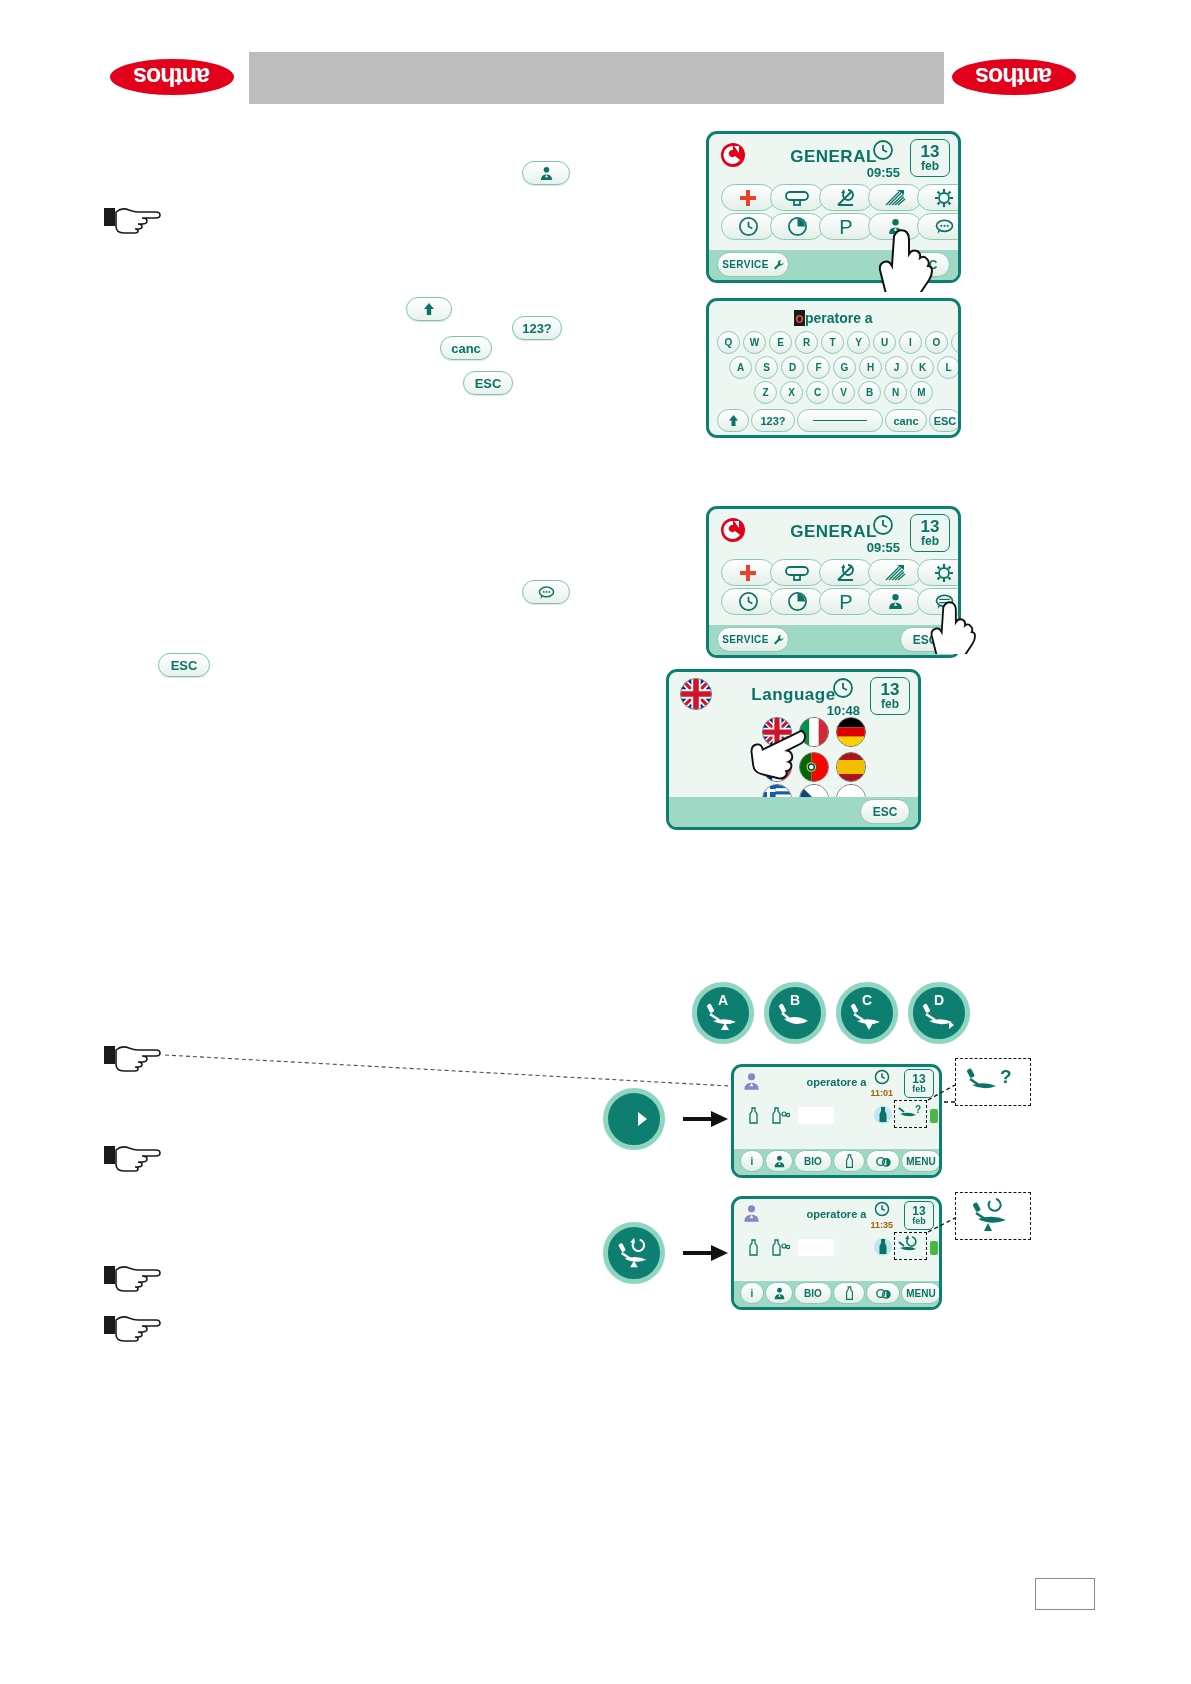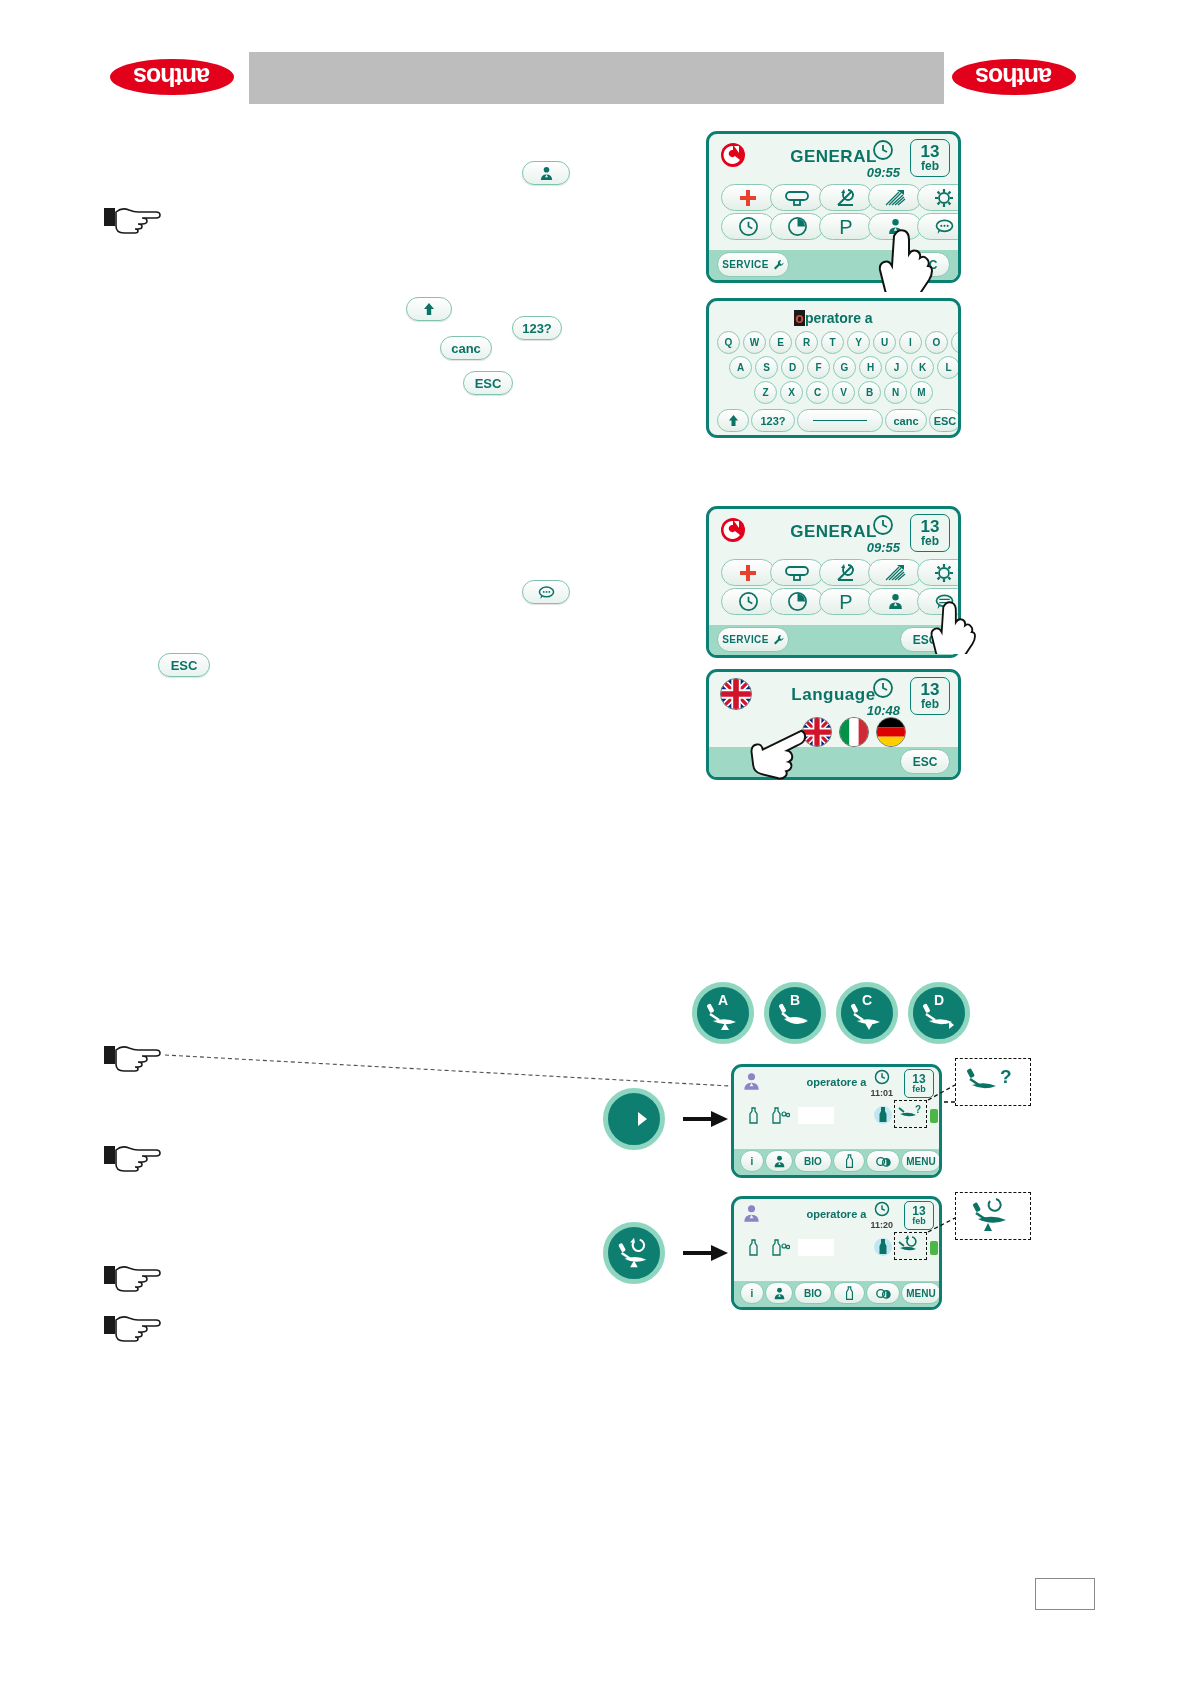--- a/index.html
+++ b/index.html
@@ -52,21 +52,21 @@
     position:relative;height:46px;
     display:flex;align-items:center;
   }
   .scr-title{
     position:absolute;left:0;right:0;text-align:center;
     color:#0b7365;font-weight:bold;font-size:17px;letter-spacing:.5px;
   }
   .clock-wrap{
     position:absolute;right:58px;top:5px;text-align:center;color:#0b7365;
   }
-  .clock-wrap .t{font-size:13px;font-weight:bold;line-height:13px;margin-top:1px;font-style:italic;}
+  .clock-wrap .t{font-size:13px;font-weight:bold;line-height:13px;margin-top:1px;}
   .datebox{
     position:absolute;right:8px;top:5px;
     width:38px;height:36px;border:1.6px solid #0b7f72;border-radius:7px;
     background:#eef6f1;color:#0b7365;text-align:center;
     display:flex;flex-direction:column;justify-content:center;
   }
   .datebox .d{font-size:17px;font-weight:bold;line-height:16px;}
   .datebox .m{font-size:12px;font-weight:bold;line-height:12px;}
   .gbtn{
     position:absolute;width:52px;height:25px;
@@ -142,21 +142,21 @@
   .blkarrow{position:absolute;width:46px;height:18px;}
 
   
   .opscr{
     position:absolute;background:#eef6f1;
     border:3px solid #0b7f72;border-radius:11px;box-sizing:border-box;overflow:hidden;
   }
   .op-head{position:relative;height:34px;}
   .op-title{position:absolute;left:0;right:0;text-align:center;color:#0b7365;
     font-size:11px;font-weight:bold;top:9px;}
-  .op-clock{position:absolute;right:46px;top:2px;text-align:center;color:#404040;}
+  .op-clock{position:absolute;right:46px;top:2px;text-align:center;color:#a16207;}
   .op-clock .t{font-size:9px;font-weight:bold;line-height:9px;}
   .op-date{position:absolute;right:5px;top:2px;width:28px;height:27px;
     border:1.4px solid #0b7f72;border-radius:5px;color:#0b7365;text-align:center;
     display:flex;flex-direction:column;justify-content:center;}
   .op-date .d{font-size:12px;font-weight:bold;line-height:11px;}
   .op-date .m{font-size:9px;font-weight:bold;line-height:9px;}
   .op-foot{position:absolute;left:0;right:0;bottom:0;height:26px;background:#9fd8c4;}
   .ofbtn{
     position:absolute;height:20px;bottom:3px;
     background:linear-gradient(#ffffff,#e4efe9);
@@ -556,21 +556,21 @@
   </div>
 
   <div class="hand" style="left:925px;top:592px;">
     <svg width="60" height="62" viewBox="0 0 72 74">
       <g fill="#ffffff" stroke="#111" stroke-width="2.2">
         <path d="M22 18 q4 -8 11 -5 q4 2 4 9 l0 14 q3 -5 8 -3 q4 2 3 7 q4 -3 7 1 q3 3 1 7 q4 0 4 5 q0 4 -3 9 l-8 12 q-4 6 -12 6 l-14 0 q-8 0 -10 -8 l-5 -20 q-1 -6 4 -8 q5 -2 8 4 z"></path>
       </g>
     </svg>
   </div>
 
-  <div class="screen" style="left:706px;top:669px;width:255px;height:111px;">
+  <div class="screen" style="left:666px;top:669px;width:255px;height:161px;">
     <div class="scr-head">
       <div class="flag big" style="left:11px;top:6px;">
         <svg class="fl-inner" viewBox="0 0 32 32">
           <rect width="32" height="32" fill="#00247d"></rect>
           <path d="M0 0 L32 32 M32 0 L0 32" stroke="#fff" stroke-width="7"></path>
           <path d="M0 0 L32 32 M32 0 L0 32" stroke="#cf142b" stroke-width="3.5"></path>
           <path d="M16 0 V32 M0 16 H32" stroke="#fff" stroke-width="10"></path>
           <path d="M16 0 V32 M0 16 H32" stroke="#cf142b" stroke-width="6"></path>
         </svg>
       </div>
@@ -841,21 +841,21 @@
         <circle cx="8" cy="4" r="3" fill="#8b84c6"></circle>
         <path d="M2 15 q0-6 6-6 q6 0 6 6 z" fill="#8b84c6"></path>
         <path d="M8 9 l-1.6 3 h3.2 z" fill="#eef6f1"></path>
       </svg>
       <div class="op-title">operatore a</div>
       <div class="op-clock">
         <svg width="16" height="16" viewBox="0 0 22 22">
           <circle cx="11" cy="11" r="9" fill="none" stroke="#0b7365" stroke-width="2"></circle>
           <path d="M11 6 V11 L15 13" fill="none" stroke="#0b7365" stroke-width="2"></path>
         </svg>
-        <div class="t">11:20</div>
+        <div class="t">11:35</div>
       </div>
       <div class="op-date">
         <div class="d">13</div>
         <div class="m">feb</div>
       </div>
     </div>
 
     <svg style="position:absolute;left:13px;top:40px;" width="13" height="18" viewBox="0 0 13 18">
       <path d="M5 1 h3 v3 l2 3 v9 h-7 v-9 l2 -3 z" fill="none" stroke="#0b7365" stroke-width="1.3"></path>
     </svg>

